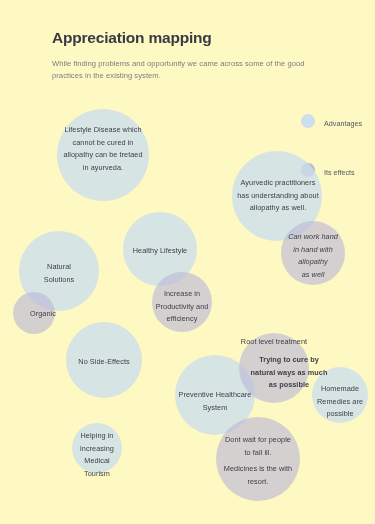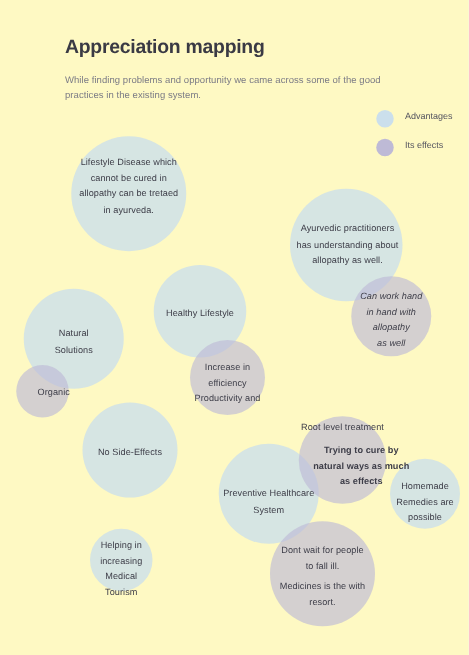--- a/index.html
+++ b/index.html
@@ -46,22 +46,23 @@
   #legend {
     position: absolute;
     right: 13px;
     top: 88px;
     display: flex;
     flex-direction: column;
     gap: 9px;
   }
   .legend-row {
     display: flex;
-    align-items: flex-start;
+    align-items: flex-end;
     gap: 9px;
+    margin-top: 26px;
   }
   .legend-swatch {
     width: 14px;
     height: 14px;
     border-radius: 50%;
     flex: none;
   }
   .legend-label {
     font-size: 7.2px;
     color: #55555f;
@@ -165,36 +166,36 @@
       <div>Natural</div>
       <div>Solutions</div>
     </div>
 
     <div class="free-label" style="left:10px; top:308px; width:42px;padding-left:20px;">
       <div>Organic</div>
     </div>
 
     <div class="free-label" style="left:146px; top:288px; width:72px;">
       <div>Increase in</div>
+      <div>Productivity and</div>
       <div>efficiency</div>
-      <div>Productivity and</div>
     </div>
 
     <div class="free-label" style="left:66px; top:356px; width:76px;">
       <div>No Side-Effects</div>
     </div>
 
     <div class="free-label" style="left:229px; top:336px; width:90px;">
       <div>Root level treatment</div>
     </div>
 
     <div class="free-label" style="left:244px; top:354px; width:90px;font-weight:bold;">
       <div>Trying to cure by</div>
       <div>natural ways as much</div>
-      <div>as effects</div>
+      <div>as possible</div>
     </div>
 
     <div class="free-label" style="left:170px; top:389px; width:90px;">
       <div>Preventive Healthcare</div>
       <div>System</div>
     </div>
 
     <div class="free-label" style="left:310px; top:383px; width:60px;">
       <div>Homemade</div>
       <div>Remedies are</div>

